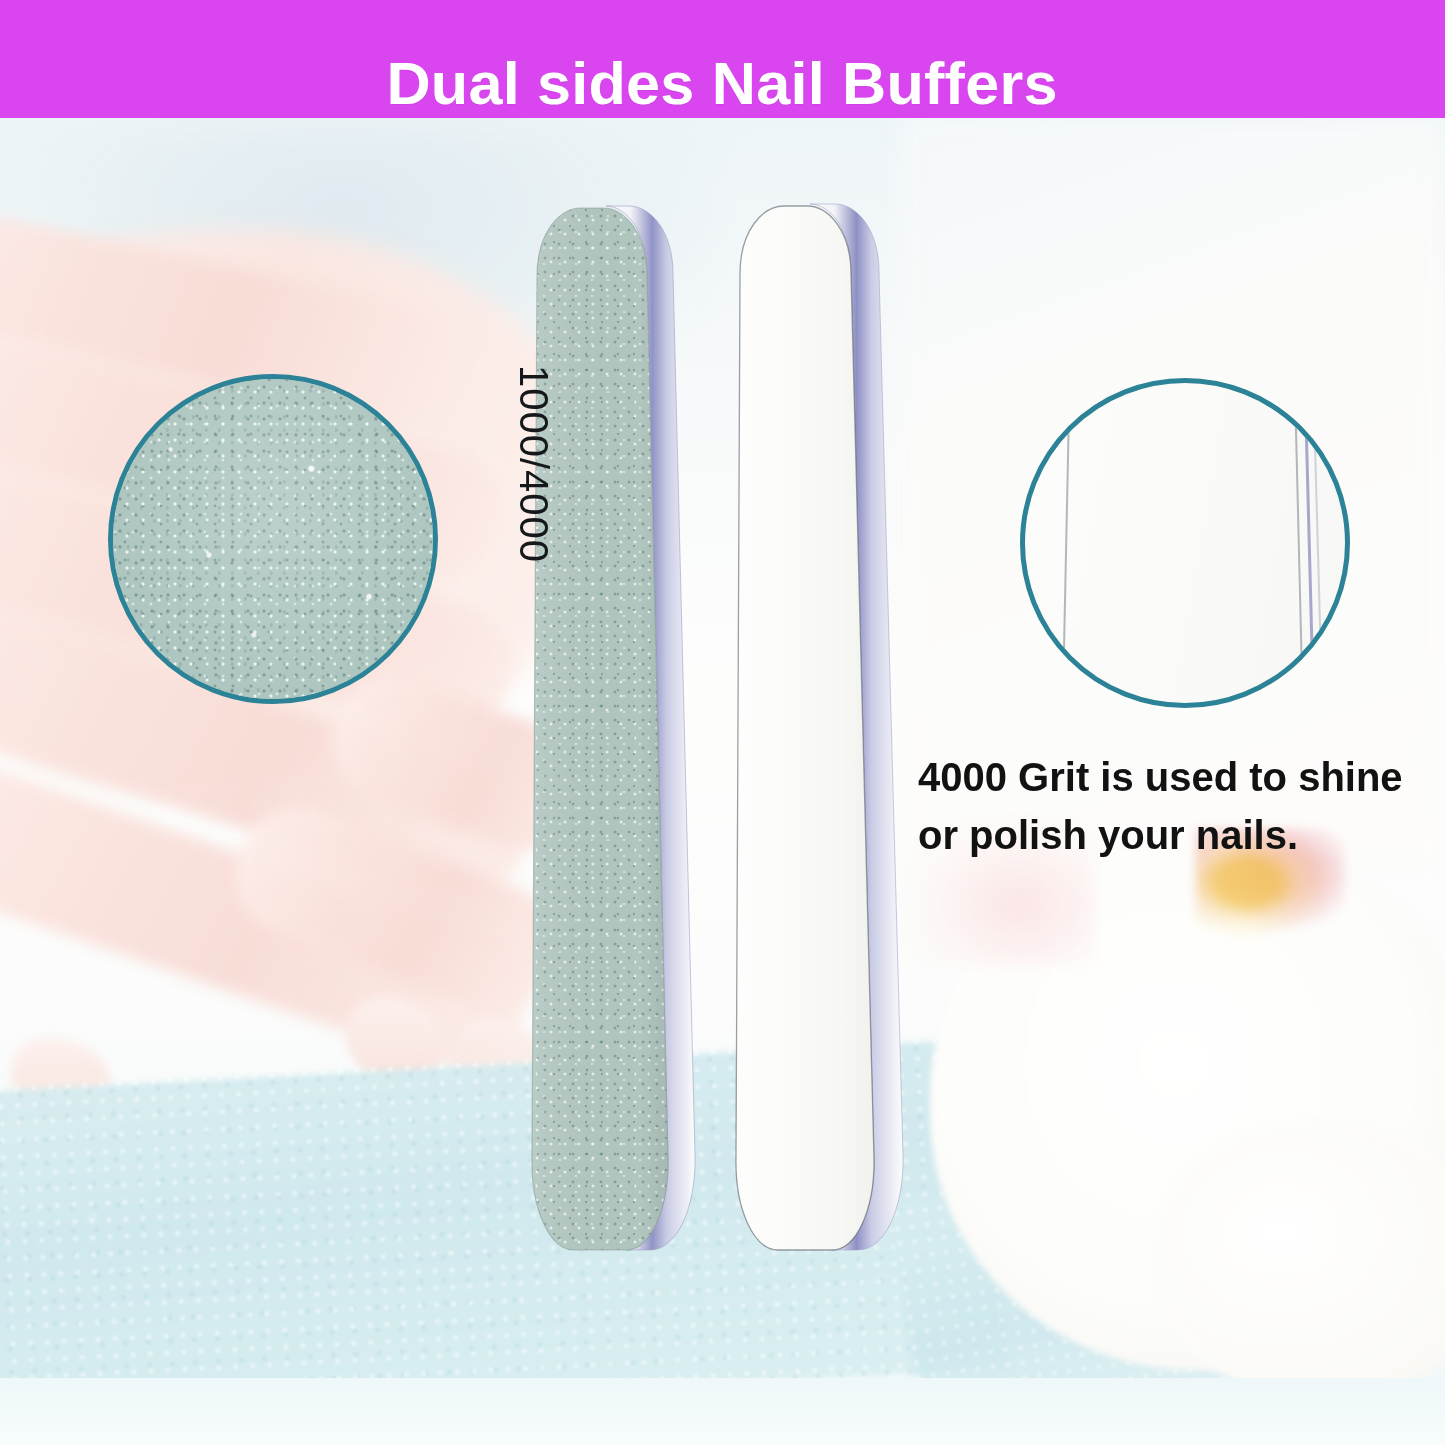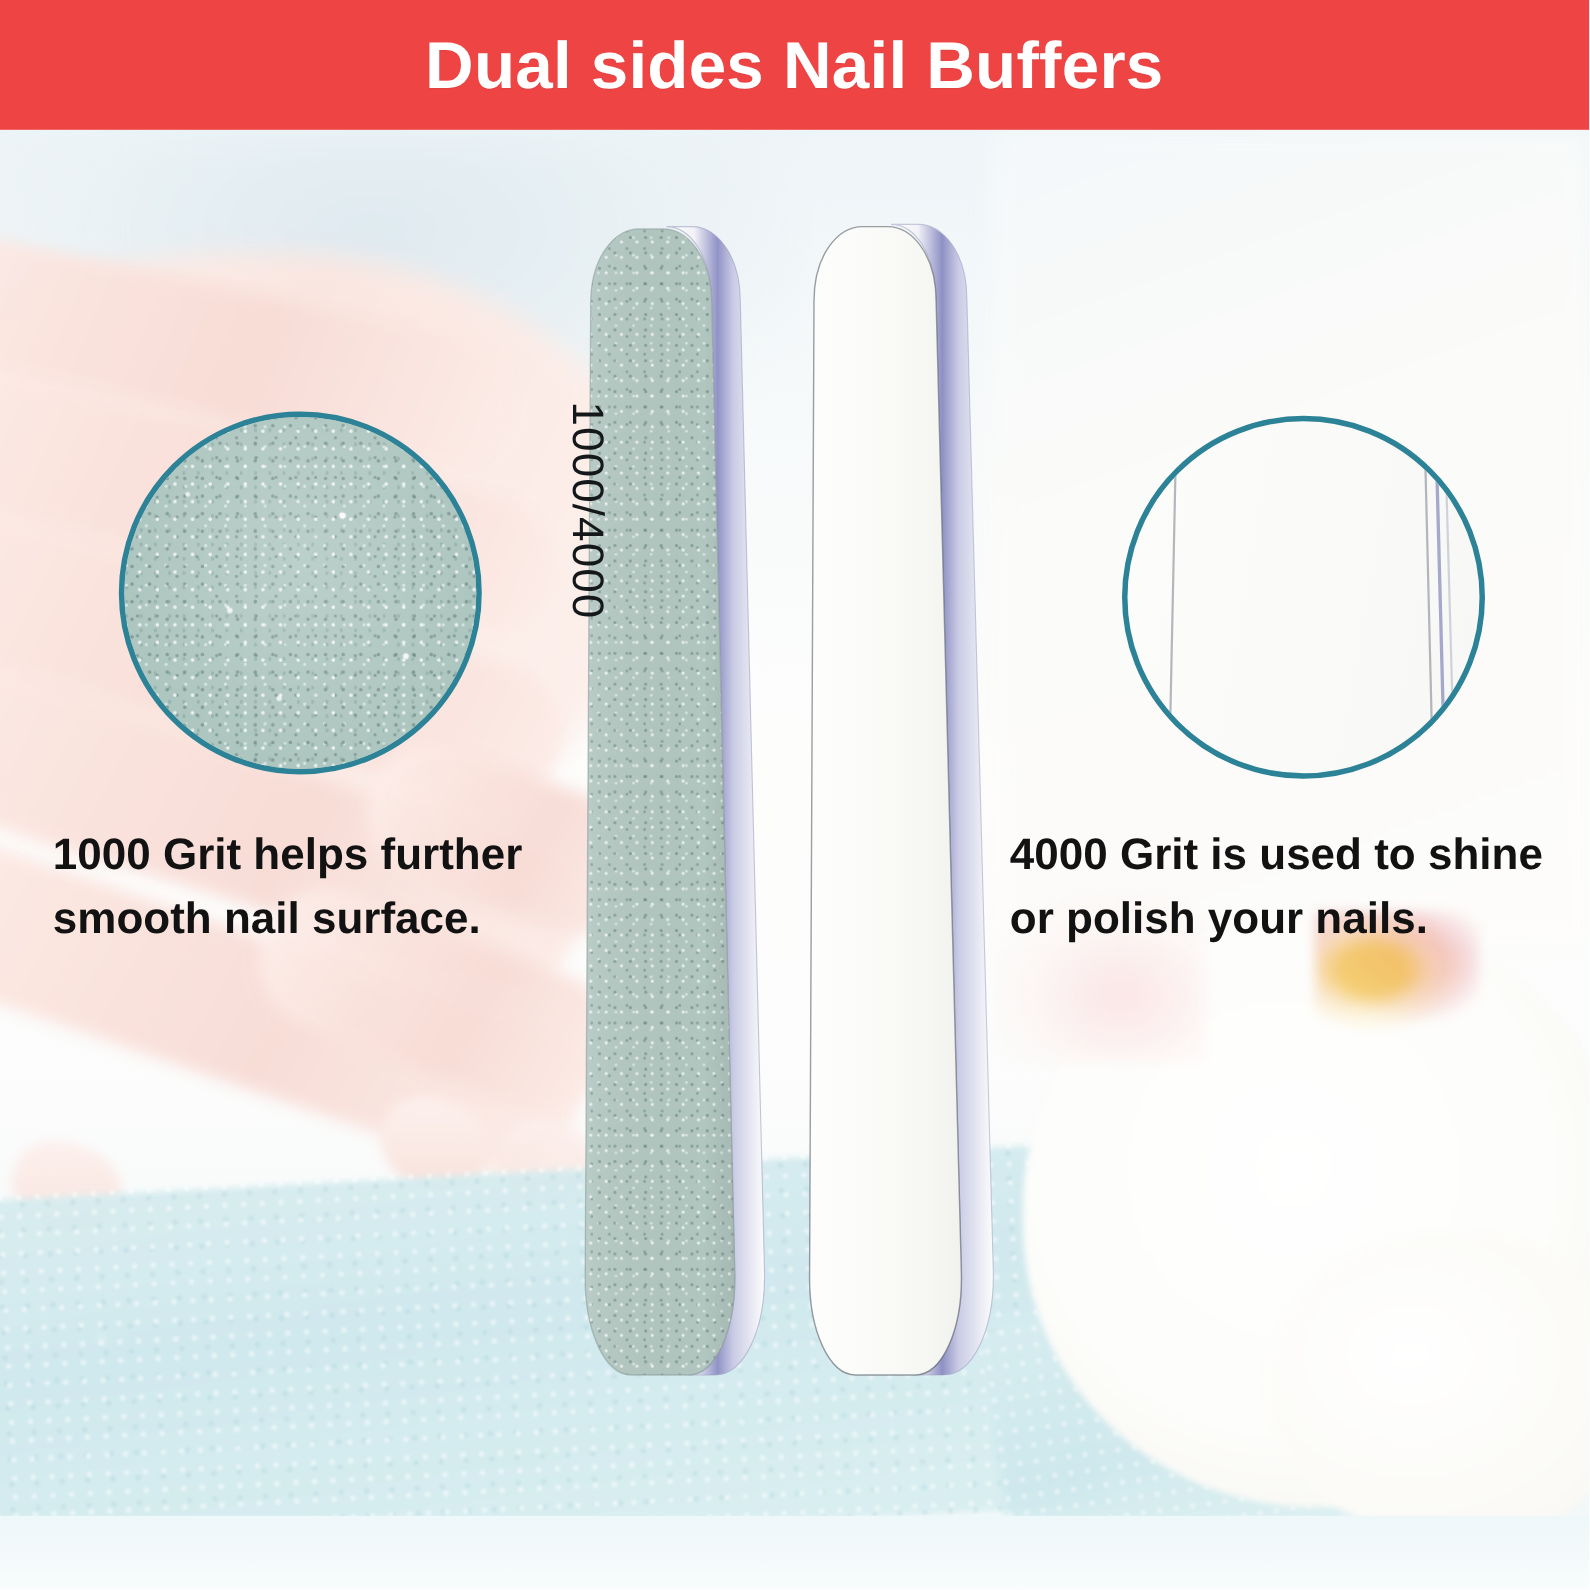--- a/index.html
+++ b/index.html
@@ -112,22 +112,22 @@
   }
   .bluepatch{
     position:absolute;left:930px;top:1075px;width:170px;height:140px;
     background:radial-gradient(ellipse at 50% 50%, rgba(208,236,240,.85) 0%, rgba(230,245,247,0) 75%);
     filter:blur(6px);
   }
 
   
   .header{
     position:absolute;left:0;top:0;width:1445px;height:118px;
-    background:#ef4444;
-    display:flex;align-items:center;justify-content:center;
+    background:#d946ef;
+    display:flex;align-items:flex-end;justify-content:center;
   }
   .header h1{
     margin:0;
     color:#ffffff;
     font-size:60px;
     font-weight:700;
     letter-spacing:.2px;
     font-family:"Liberation Sans","DejaVu Sans",sans-serif;
     text-shadow:0 1px 1px rgba(0,0,0,.06);
     transform:scaleX(1.02);
@@ -331,21 +331,20 @@
     <div class="grain-glint"></div>
   </div>
 
   <div class="magcircle" id="mag-right">
     <div class="mag-line thin-grey" style="left:40px;transform:rotate(1.2deg);"></div>
     <div class="mag-line thin-grey" style="left:273px;transform:rotate(-1.4deg);"></div>
     <div class="mag-line thin-lav" style="left:283px;transform:rotate(-1.5deg);"></div>
     <div class="mag-line thin-pale" style="left:292px;transform:rotate(-1.6deg);"></div>
   </div>
 
-  <div class="caption" id="caption-left">1000 Grit helps further smooth nail surface.</div>
   <div class="caption" id="caption-right">4000 Grit is used to shine or polish your nails.</div>
 
   <div class="header">
     <h1>Dual sides Nail Buffers</h1>
   </div>
 
   <div class="ps-bar">
     
     
   </div>

